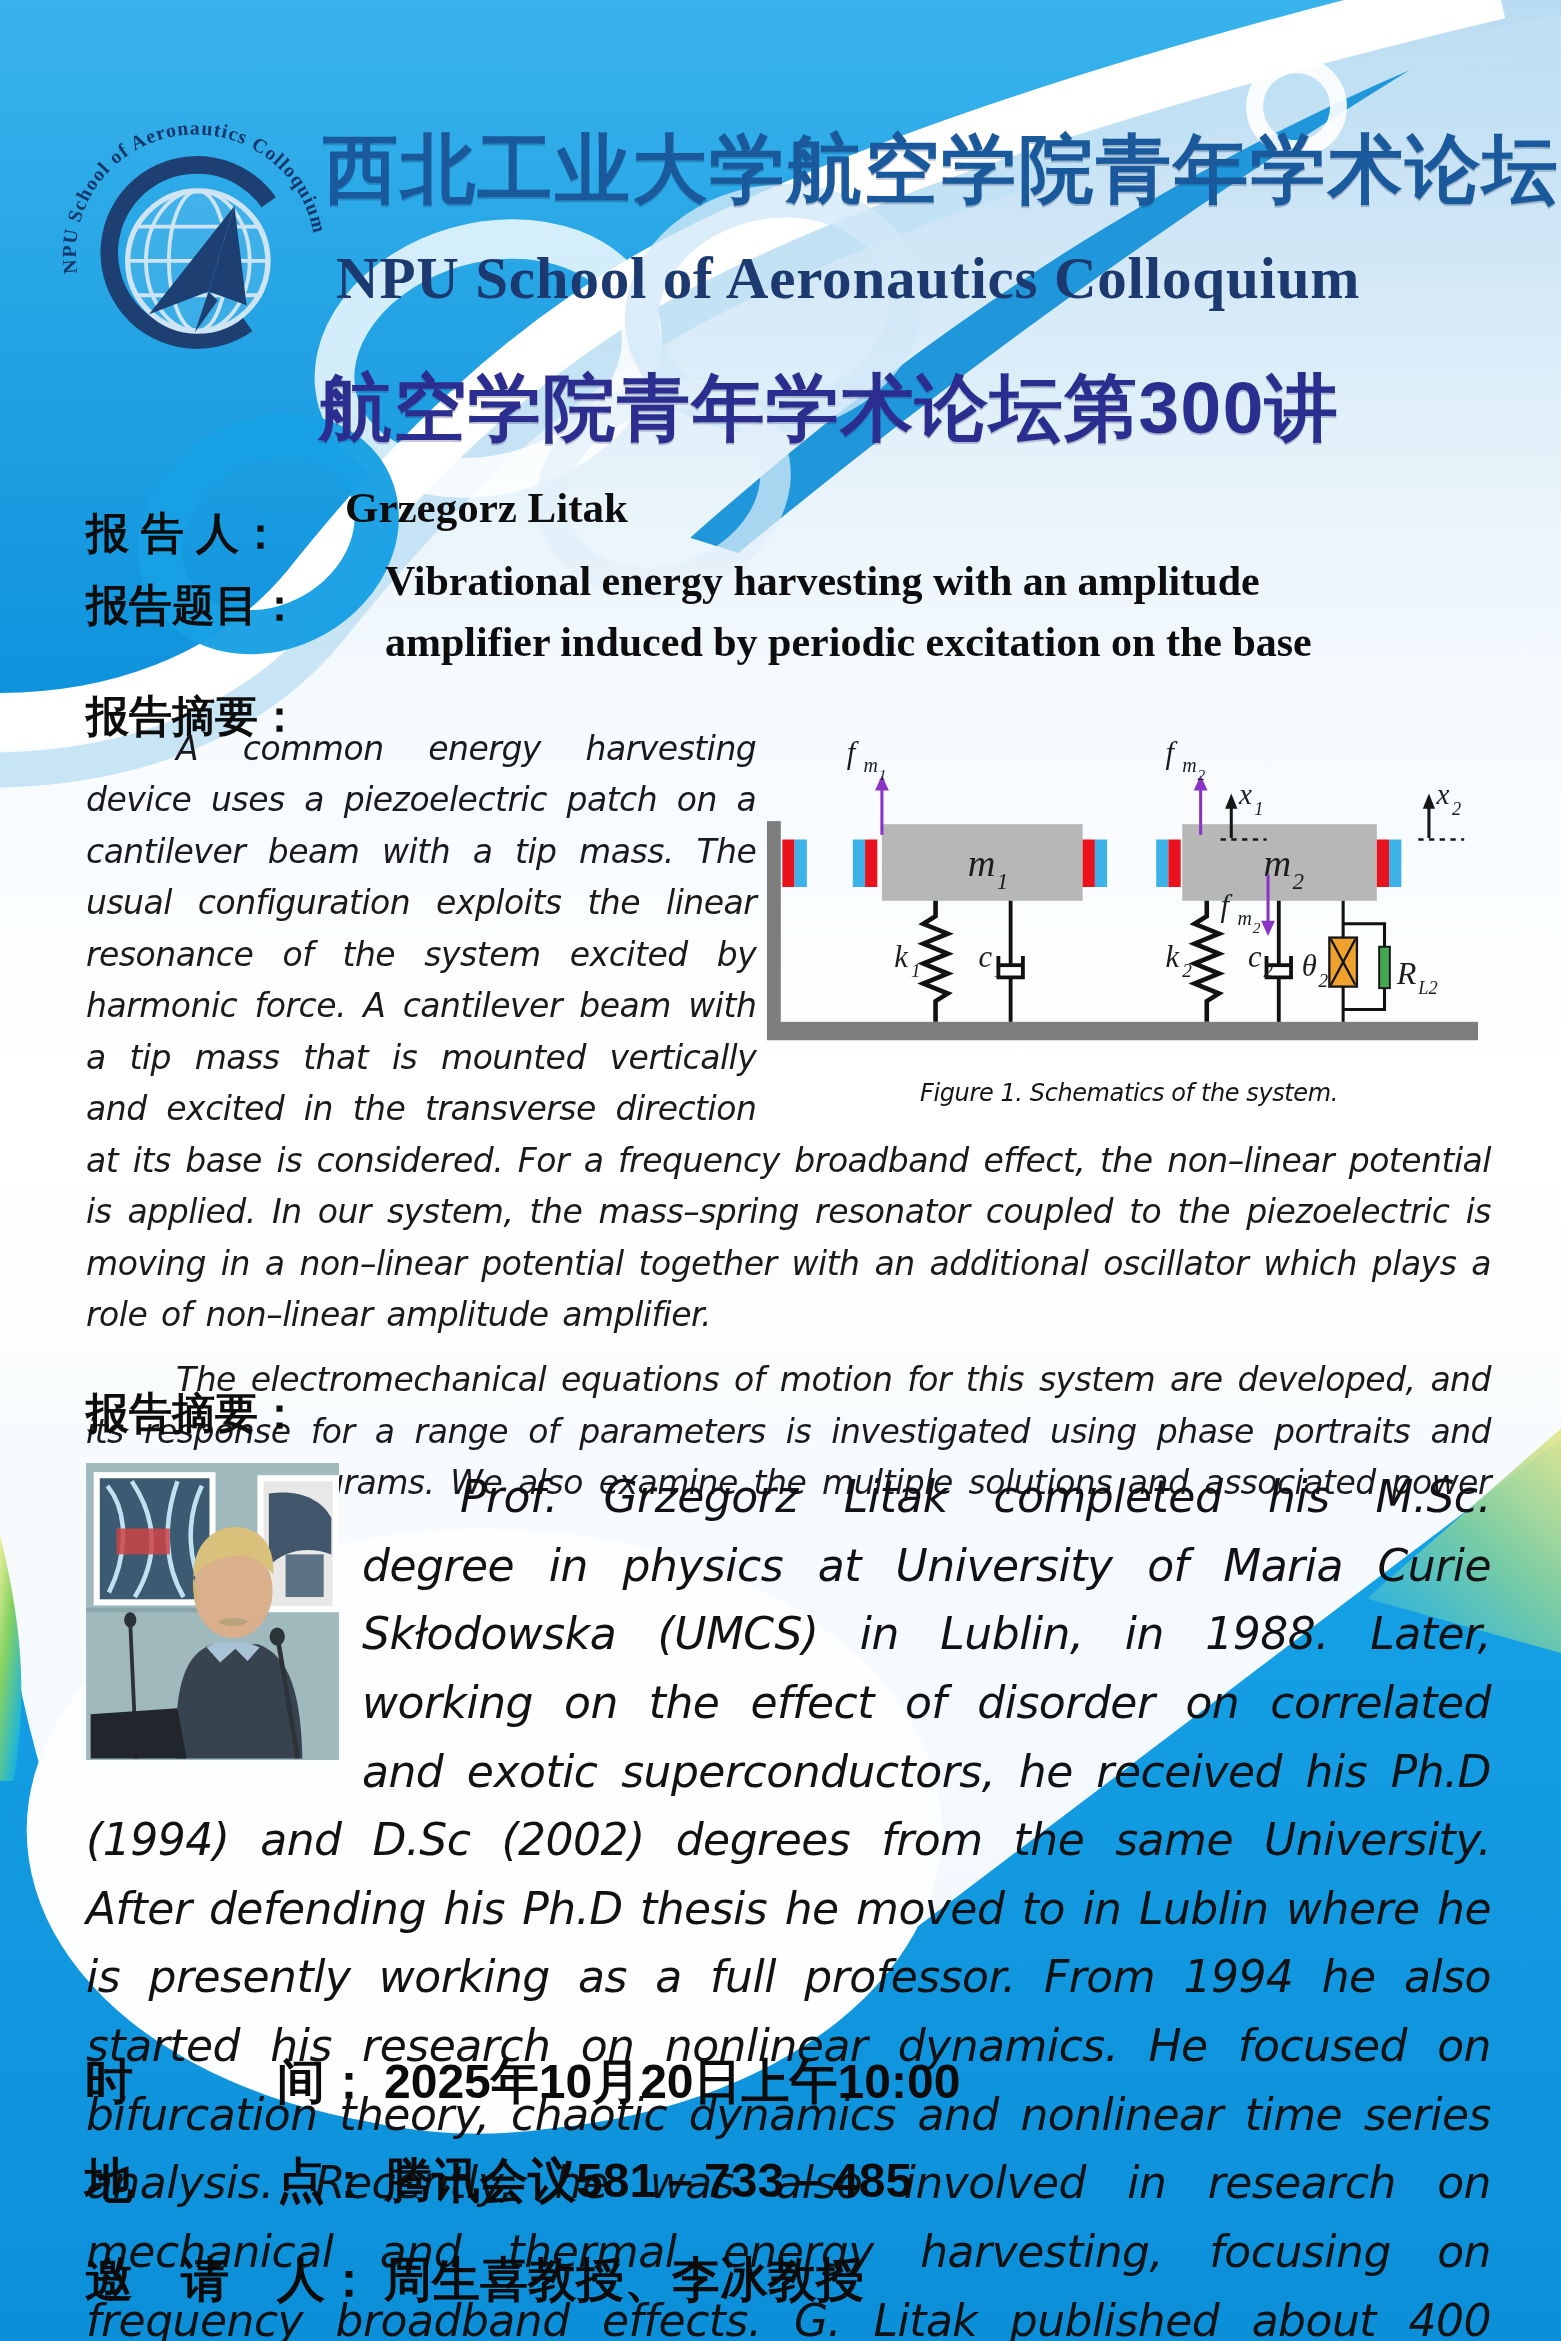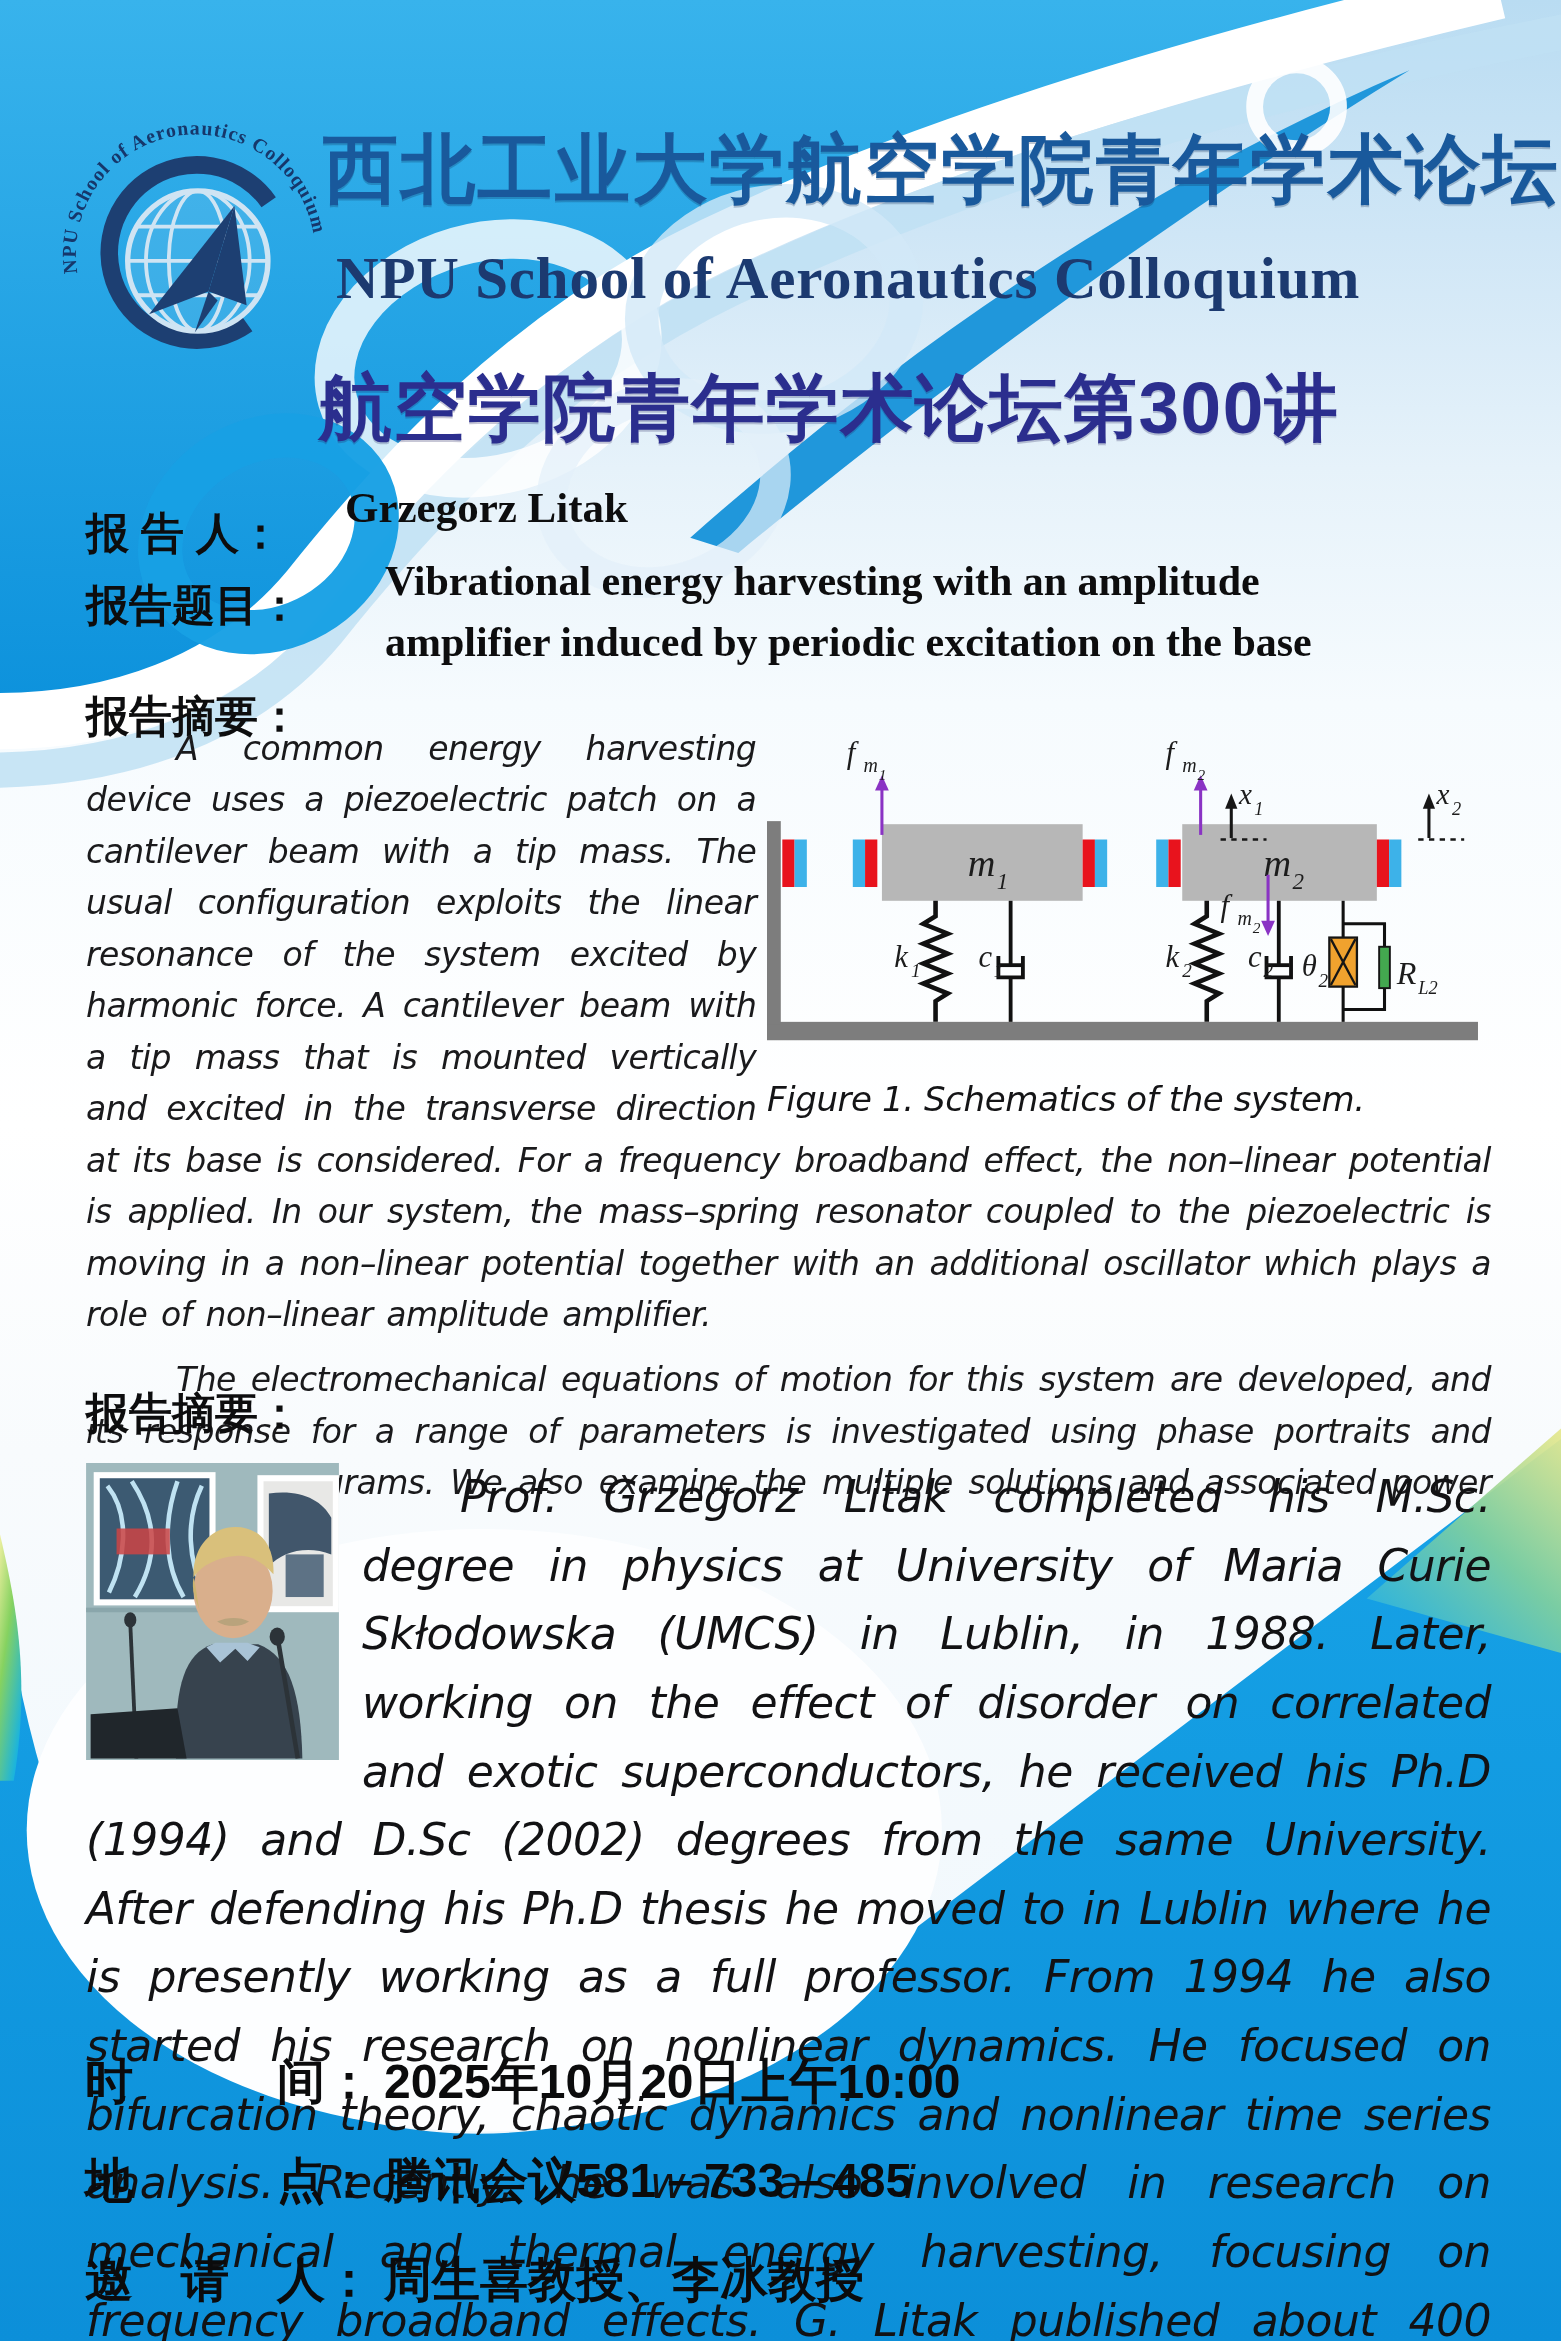--- a/index.html
+++ b/index.html
@@ -17,21 +17,21 @@
   
   .cjk-label{font-weight:900;color:#0d0d0e;white-space:pre;margin-top:28px;}
   .lbl-speaker{left:86px;top:477px;font-size:43px;}
   .val-speaker{left:345px;top:483px;font-family:"Liberation Serif",serif;font-size:43px;font-weight:bold;color:#0d0d0e;white-space:nowrap;}
   .lbl-title{left:86px;top:549px;font-size:43px;}
   .val-title{left:345px;top:551px;font-family:"Liberation Serif",serif;font-size:42px;font-weight:bold;color:#0d0d0e;line-height:61px;white-space:nowrap;margin-left:40px;}
   .lbl-abstract{left:86px;top:660px;font-size:43px;}
   
   .abstract{left:86px;top:723px;width:1405px;color:#1a1a1c;}
   .figure-box{float:right;width:724px;margin-left:10.7px;margin-bottom:4.6px;}
-  .fig-caption{font-style:italic;font-size:34px;color:#141416;margin-top:4.6px;font-family:"DejaVu Sans",sans-serif;letter-spacing:-0.4px;}
+  .fig-caption{text-align:center;font-style:italic;font-size:24px;color:#141416;margin-top:4.6px;font-family:"DejaVu Sans",sans-serif;letter-spacing:-0.4px;}
   .para{margin:0;text-align:justify;font-style:italic;font-size:33px;line-height:1.56;letter-spacing:-0.5px;word-spacing:3.8px;font-family:"DejaVu Sans",sans-serif;text-indent:90px;}
   .para+.para{margin-top:13.7px;}
   
   .bio{left:86px;top:1385px;width:1405px;color:#121214;}
   .bio-label{font-size:43px;font-weight:900;color:#0d0d0e;margin-bottom:20px;}
   .photo-wrap{float:left;width:253px;height:297px;margin-right:23px;margin-bottom:6.1px;}
   .bio-text{margin:0;text-align:justify;font-style:italic;font-size:44px;line-height:1.56;letter-spacing:-0.5px;word-spacing:3.8px;font-family:"DejaVu Sans",sans-serif;text-indent:98px;}
   
   .foot-row{left:85px;font-size:48px;font-weight:900;color:#0b0b0c;white-space:nowrap;}
   .fr1{top:2050px;} .fr2{top:2149px;} .fr3{top:2248px;}

